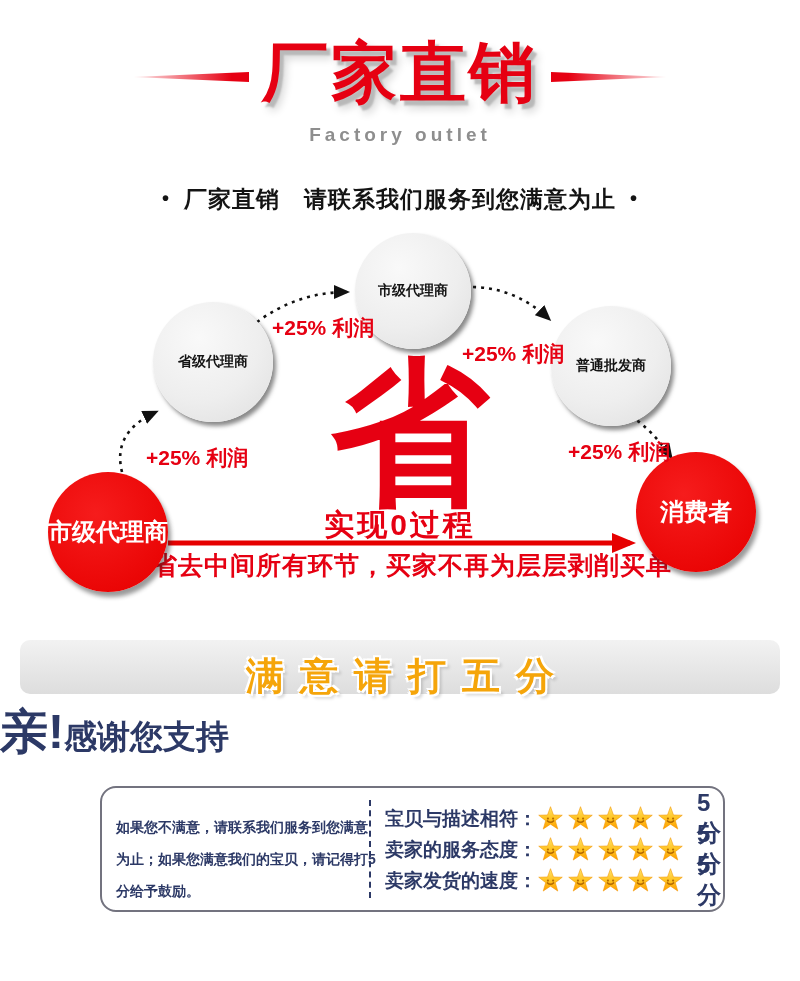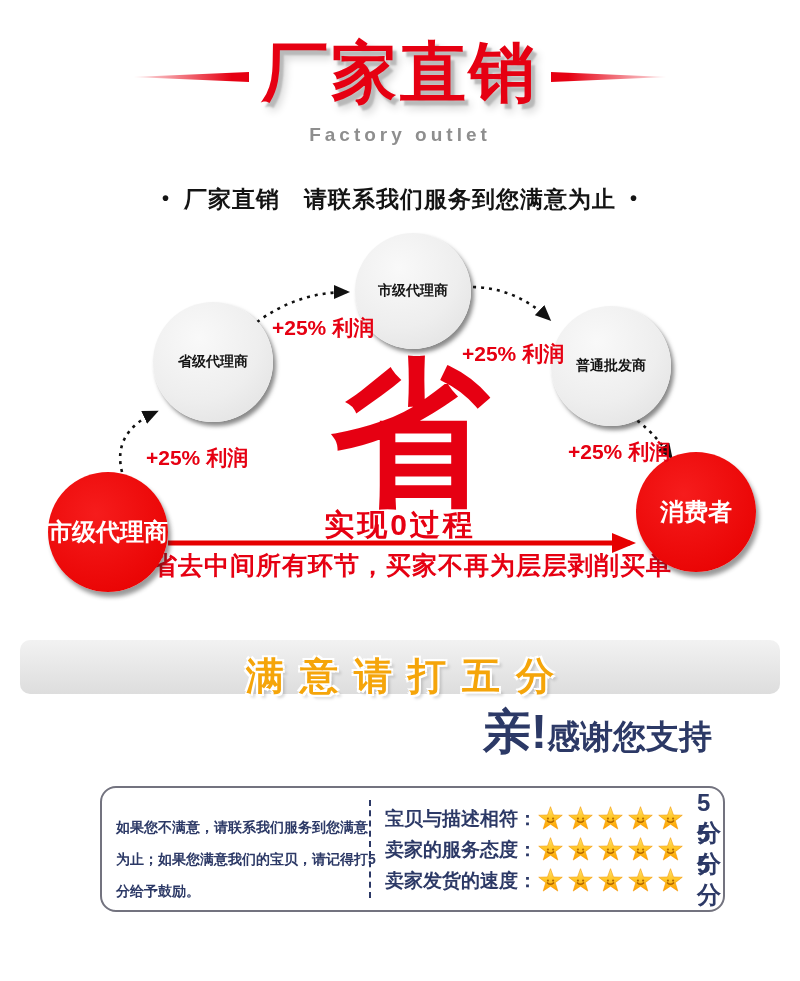--- a/index.html
+++ b/index.html
@@ -96,22 +96,22 @@
     display:inline-block; line-height:56px;
     font-size:38px; font-weight:bold; color:#f5a50a;
     letter-spacing:16px; text-indent:16px;
     text-shadow:-2px -2px 0 #fff, 2px -2px 0 #fff, -2px 2px 0 #fff,
                 2px 2px 0 #fff, 4px 4px 3px rgba(0,0,0,0.15);
     margin-top:8px;
   }
 
   
   .thanks {
-    position:absolute; top:700px; left:0; width:712px; text-align:right;
-    color:#2c3966; font-weight:bold;padding-left:40px;
+    position:absolute; top:700px; left:0; width:712px; text-align:left;
+    color:#2c3966; font-weight:bold;
   }
   .thanks .big  { font-size:48px; letter-spacing:0; }
   .thanks .rest { font-size:33px; }
 
   
   .feedback-box {
     position:absolute; top:786px; left:100px; width:625px; height:126px;
     border:2px solid #73737f; border-radius:16px; background:#fff;
   }
   .note {

